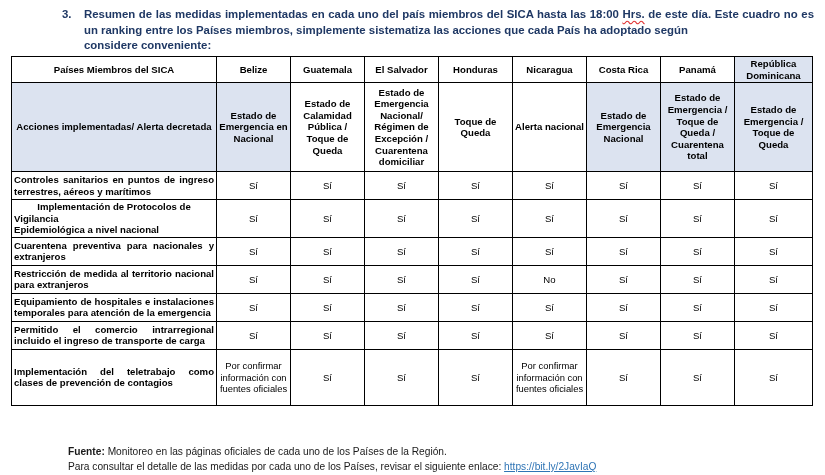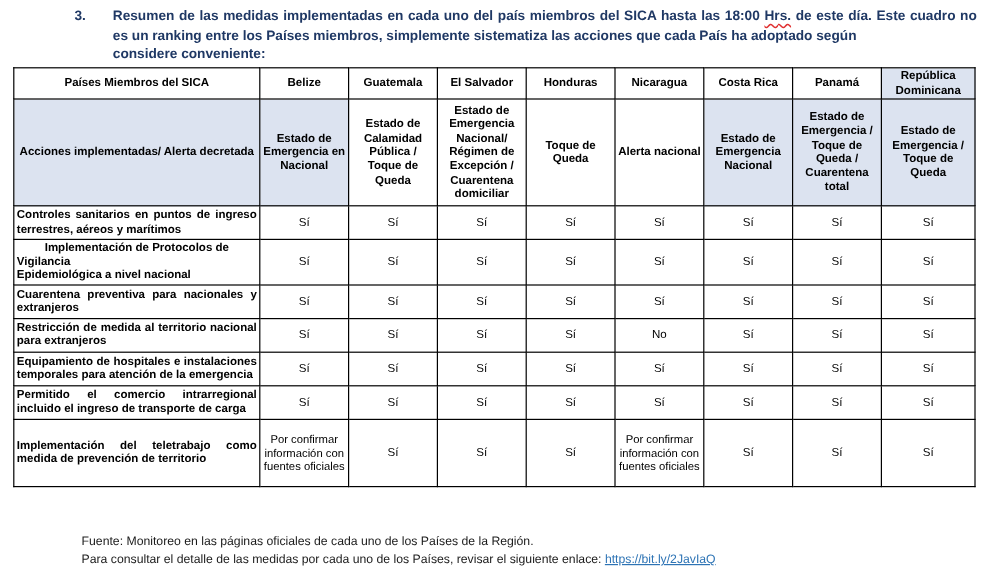--- a/index.html
+++ b/index.html
@@ -27,21 +27,21 @@
     line-height: 15.6px;
   }
   #intro-block .num {
     position: absolute;
     left: 0px;
     top: 0px;
     width: 20px;
     text-align: left;
   }
   #intro-block .para {
-    margin-left: 32px;
+    margin-left: 22px;
     text-align: justify;
     text-justify: inter-word;
   }
   #intro-block .para .lastline {
     display: block;
     text-align: left;
   }
   .squiggle {
     text-decoration: underline;
     text-decoration-style: wavy;
@@ -119,21 +119,21 @@
   
   #footer-block {
     position: absolute;
     left: 68px;
     top: 444px;
     width: 740px;
     font-size: 10.2px;
     color: #1a1a1a;
     line-height: 15px;
   }
-  #footer-block .lbl { font-weight: normal; }
+  #footer-block .lbl { font-weight: bold; }
   #footer-block a,
   #footer-block .link {
     color: #2E74B5;
     text-decoration: underline;
     text-align: right;
   }
 </style>
 </head>
 <body>
 
@@ -249,21 +249,21 @@
       <td class="val">Sí</td>
       <td class="val">Sí</td>
       <td class="val">Sí</td>
       <td class="val">Sí</td>
       <td class="val">Sí</td>
       <td class="val">Sí</td>
       <td class="val">Sí</td>
     </tr>
 
     <tr class="tall-row">
-      <td class="action-cell"><span>Implementación del teletrabajo como</span><span class="line2">medida de prevención de territorio</span></td>
+      <td class="action-cell"><span>Implementación del teletrabajo como</span><span class="line2">clases de prevención de contagios</span></td>
       <td class="val note">Por confirmar información con fuentes oficiales</td>
       <td class="val">Sí</td>
       <td class="val">Sí</td>
       <td class="val">Sí</td>
       <td class="val note">Por confirmar información con fuentes oficiales</td>
       <td class="val">Sí</td>
       <td class="val">Sí</td>
       <td class="val">Sí</td>
     </tr>
   </tbody>

